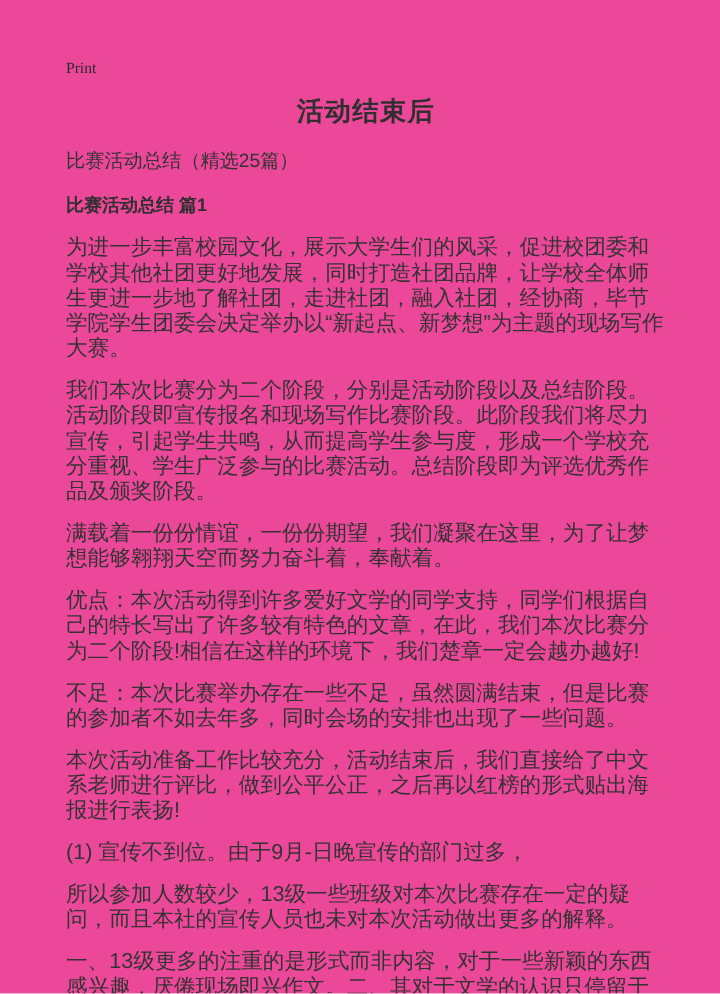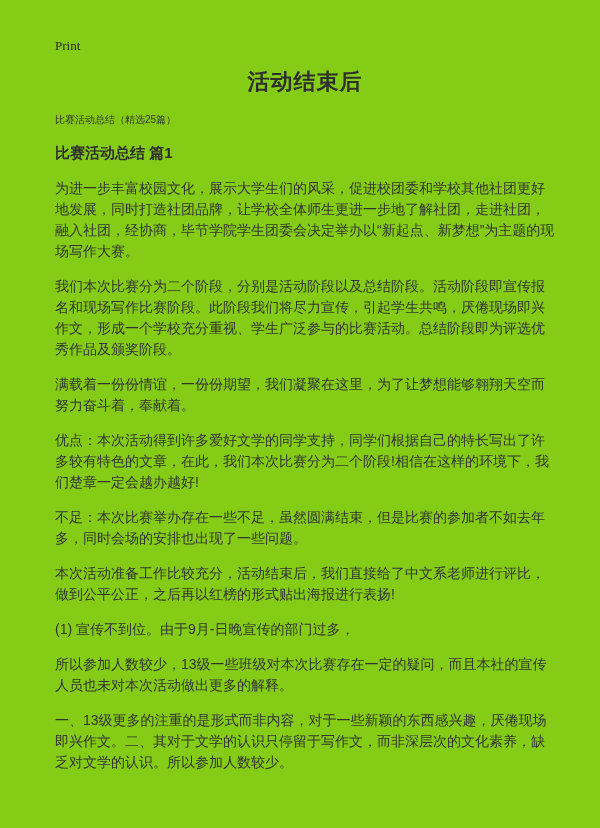--- a/index.html
+++ b/index.html
@@ -4,25 +4,25 @@
 <style>
   html, body {
     margin: 0;
     padding: 0;
     background: #ffffff;
   }
   .page {
     position: relative;
     width: 600px;
     height: 828px;
-    background: #84cc16;
+    background: #ec4899;
     color: #333333;
     font-family: "Liberation Sans", sans-serif;
     box-sizing: border-box;
-    padding: 36px 0 0 55px;
+    padding: 48px 0 0 55px;
     overflow: hidden;
   }
   .content {
     width: 500px;
   }
   .print-link {
     display: inline-block;
     font-family: "Liberation Serif", serif;
     font-size: 13px;
     color: #2b2b2b;
@@ -32,32 +32,32 @@
   }
   .page-title {
     font-size: 22px;
     font-weight: bold;
     text-align: center;
     color: #2f2f2f;
     margin: 0 0 16px 0;
     letter-spacing: 1px;
   }
   .subtitle {
-    font-size: 10px;
+    font-size: 16px;
     color: #333333;
     margin: 0 0 17px 0;
   }
   .section-heading {
     font-size: 15px;
     font-weight: bold;
     color: #2f2f2f;
     margin: 0 0 15px 0;
   }
   .para {
-    font-size: 14px;
+    font-size: 18px;
     line-height: 21px;
     margin: 0 0 14px 0;
     text-align: left;
     word-break: break-all;
   }
 </style>
 </head>
 <body>
 
 <div class="page">
@@ -65,21 +65,21 @@
 
     <a class="print-link">Print</a>
 
     <h1 class="page-title">活动结束后</h1>
 
     <div class="subtitle">比赛活动总结（精选25篇）</div>
 
     <h2 class="section-heading">比赛活动总结 篇1</h2>
 
     <p class="para">为进一步丰富校园文化，展示大学生们的风采，促进校团委和学校其他社团更好地发展，同时打造社团品牌，让学校全体师生更进一步地了解社团，走进社团，融入社团，经协商，毕节学院学生团委会决定举办以“新起点、新梦想”为主题的现场写作大赛。</p>
-    <p class="para">我们本次比赛分为二个阶段，分别是活动阶段以及总结阶段。活动阶段即宣传报名和现场写作比赛阶段。此阶段我们将尽力宣传，引起学生共鸣，厌倦现场即兴作文，形成一个学校充分重视、学生广泛参与的比赛活动。总结阶段即为评选优秀作品及颁奖阶段。</p>
+    <p class="para">我们本次比赛分为二个阶段，分别是活动阶段以及总结阶段。活动阶段即宣传报名和现场写作比赛阶段。此阶段我们将尽力宣传，引起学生共鸣，从而提高学生参与度，形成一个学校充分重视、学生广泛参与的比赛活动。总结阶段即为评选优秀作品及颁奖阶段。</p>
     <p class="para">满载着一份份情谊，一份份期望，我们凝聚在这里，为了让梦想能够翱翔天空而努力奋斗着，奉献着。</p>
     <p class="para">优点：本次活动得到许多爱好文学的同学支持，同学们根据自己的特长写出了许多较有特色的文章，在此，我们本次比赛分为二个阶段!相信在这样的环境下，我们楚章一定会越办越好!</p>
     <p class="para">不足：本次比赛举办存在一些不足，虽然圆满结束，但是比赛的参加者不如去年多，同时会场的安排也出现了一些问题。</p>
     <p class="para">本次活动准备工作比较充分，活动结束后，我们直接给了中文系老师进行评比，做到公平公正，之后再以红榜的形式贴出海报进行表扬!</p>
     <p class="para">(1) 宣传不到位。由于9月-日晚宣传的部门过多，</p>
     <p class="para">所以参加人数较少，13级一些班级对本次比赛存在一定的疑问，而且本社的宣传人员也未对本次活动做出更多的解释。</p>
     <p class="para">一、13级更多的注重的是形式而非内容，对于一些新颖的东西感兴趣，厌倦现场即兴作文。二、其对于文学的认识只停留于写作文，而非深层次的文化素养，缺乏对文学的认识。所以参加人数较少。</p>
 
   </div>
 </div>

